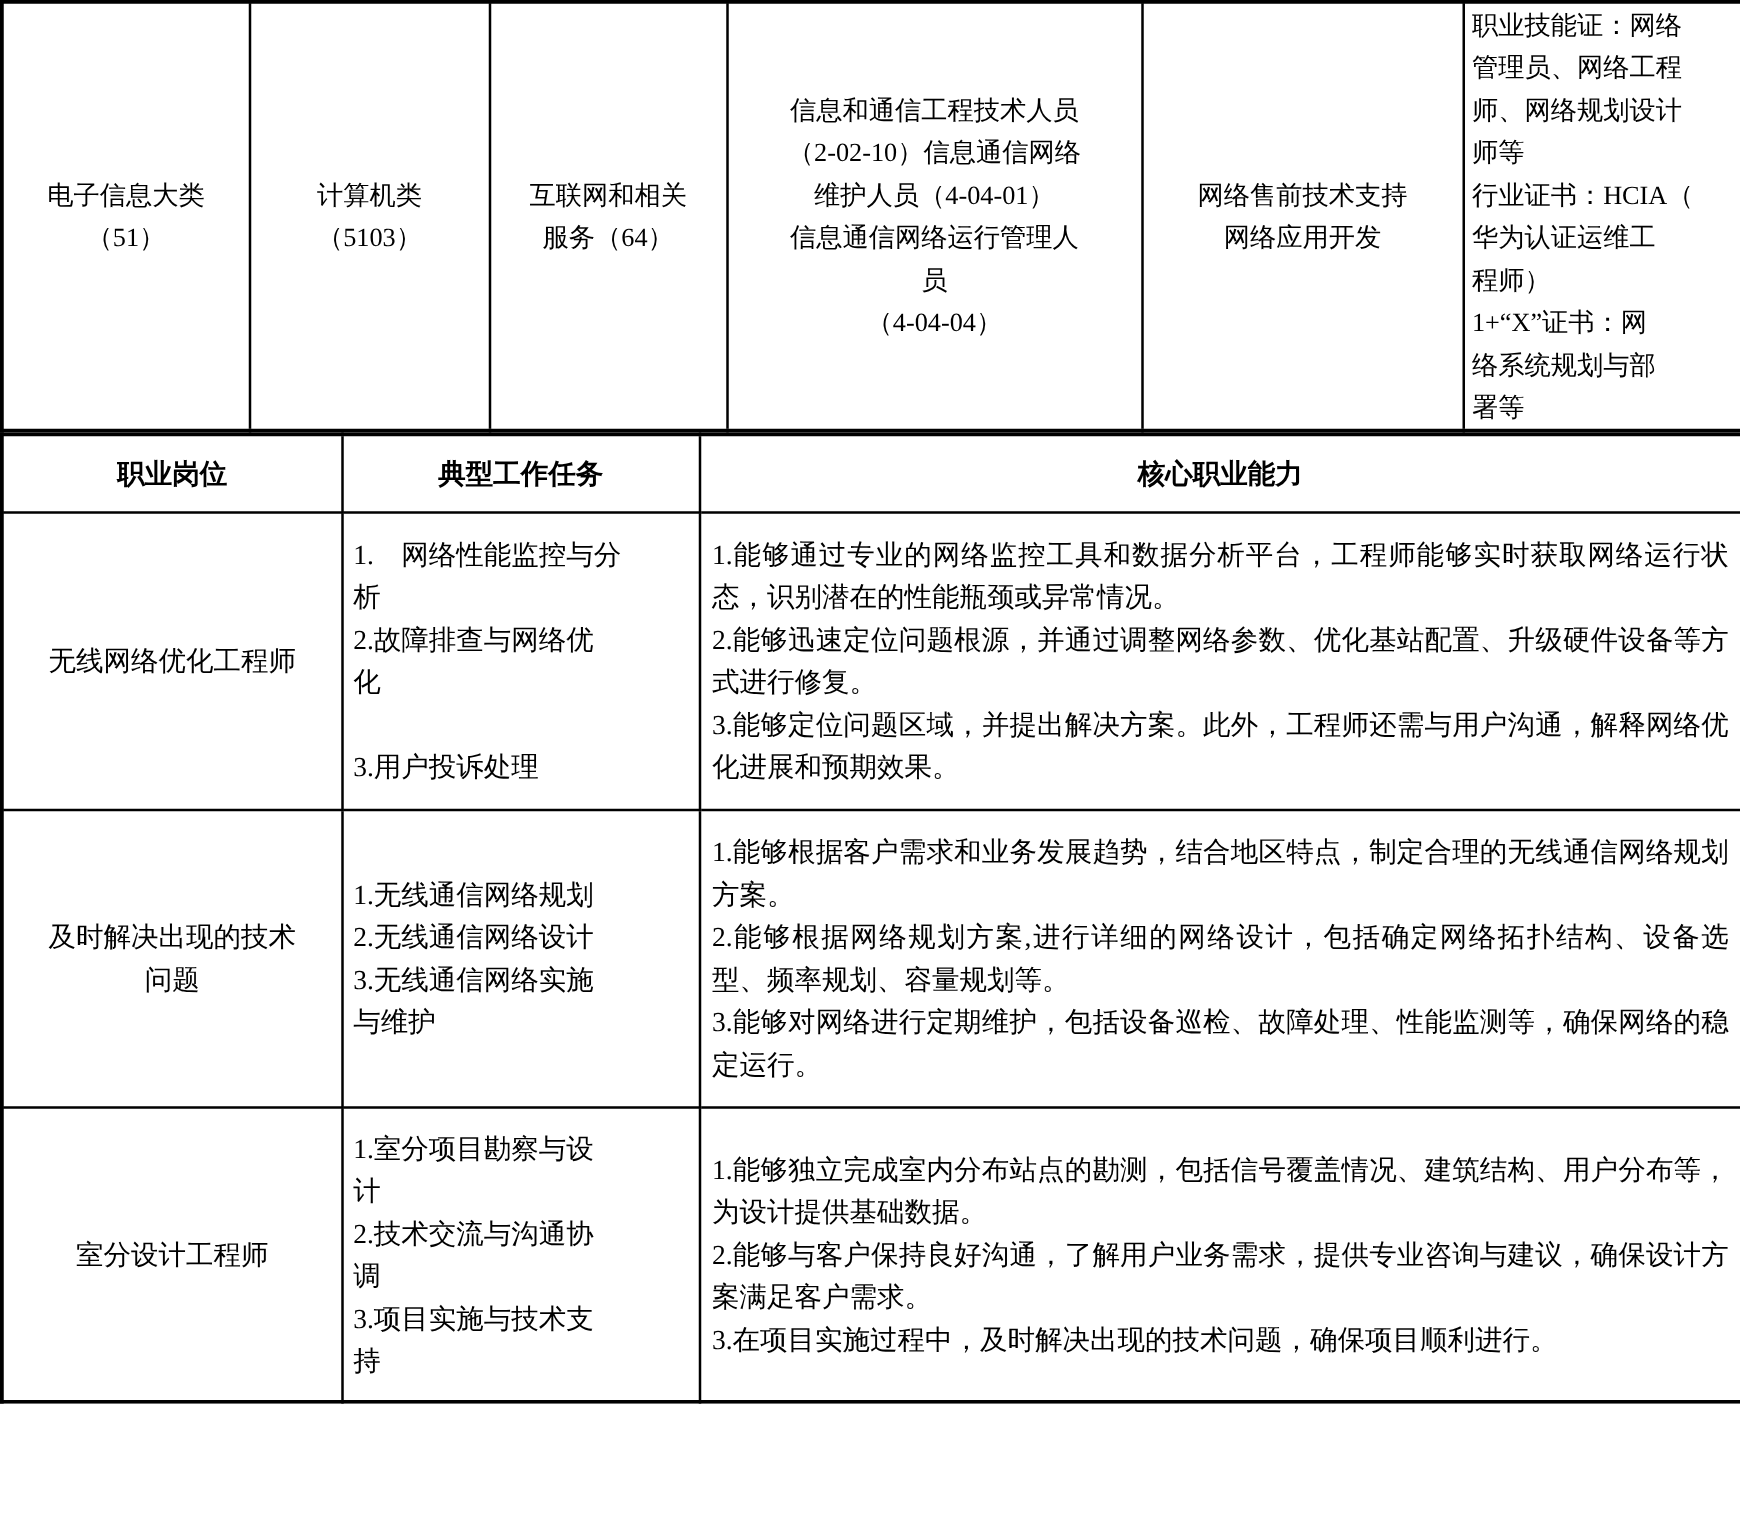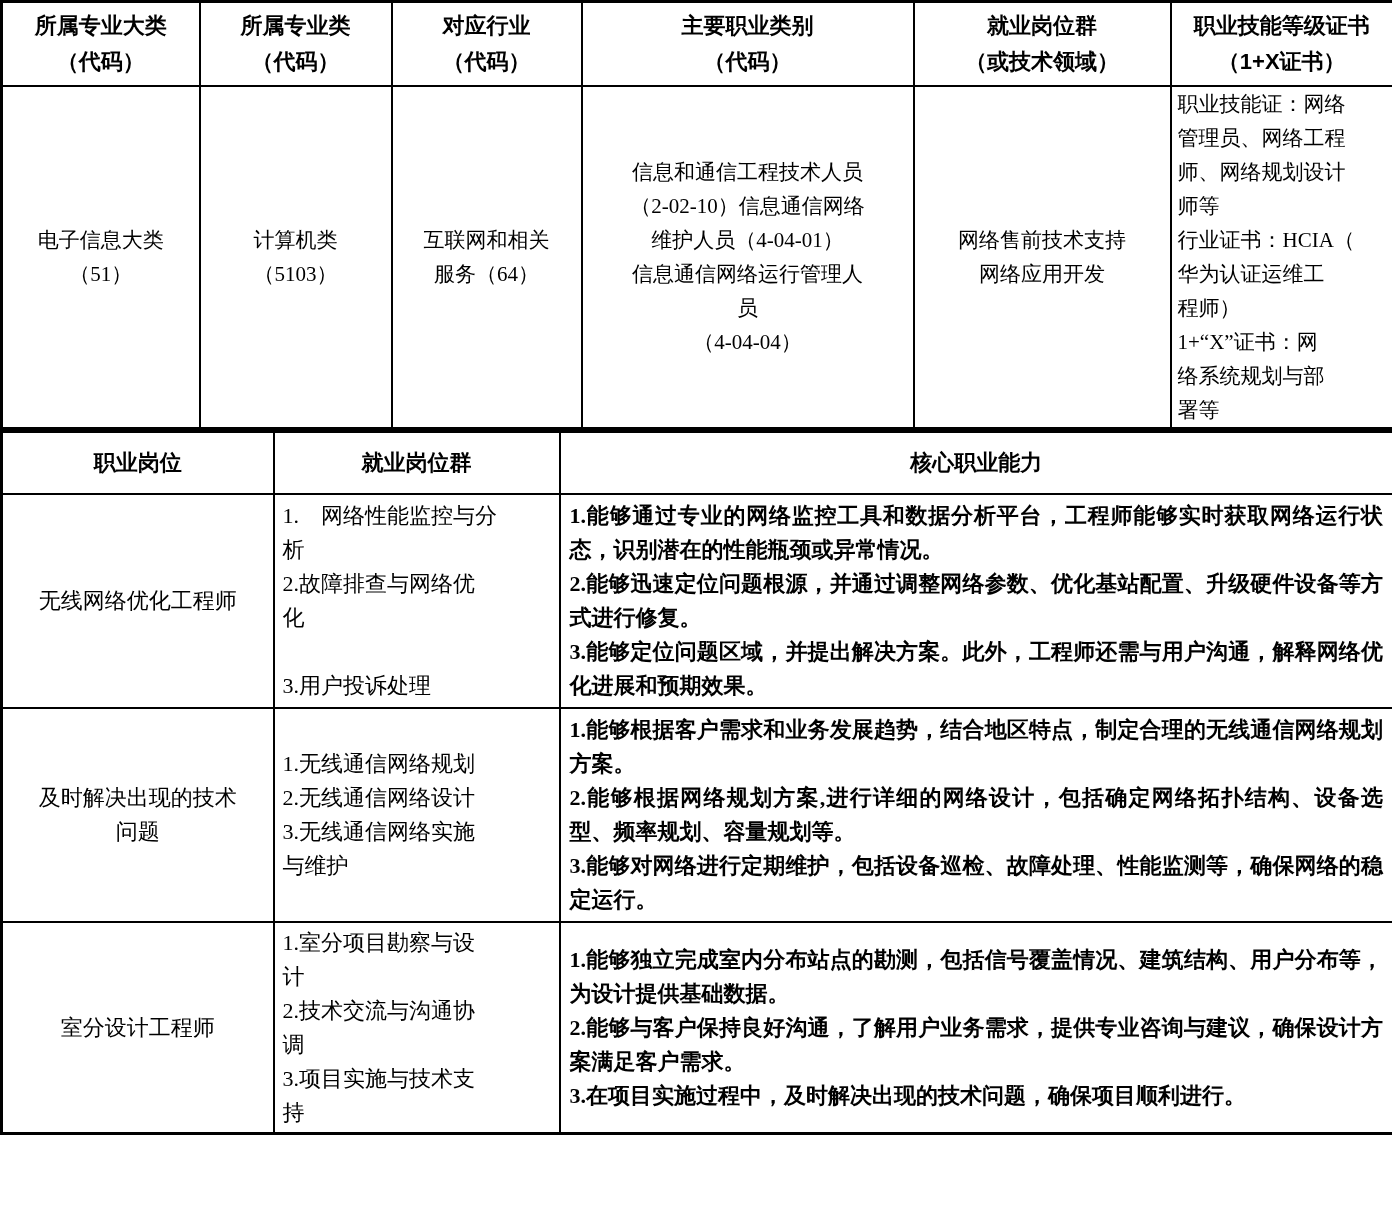--- a/index.html
+++ b/index.html
@@ -70,54 +70,39 @@
   .t2 td.tasks {
     font-size: 22px;
     line-height: 34px;
     text-align: left;
     padding: 0 8px;
   }
   .t2 td.abilities {
     font-size: 22px;
     line-height: 34px;
     text-align: justify;
-    padding: 4px 9px;
-    font-weight: bold;
+    padding: 16px 9px;
   }
 </style>
 </head>
 <body>
 
 <div class="page">
 
 
   <table class="t1">
     <colgroup>
       <col style="width:198px">
         <col style="width:192px">
         <col style="width:190px">
       <col style="width:332px">
         <col style="width:257px">
         <col style="width:223px">
     </colgroup>
     <tbody>
-        <tr class="hdr">
-      <th>所属专业大类
-（代码）</th>
-      <th>所属专业类
-（代码）</th>
-      <th>对应行业
-（代码）</th>
-      <th>主要职业类别
-（代码）</th>
-      <th>就业岗位群
-（或技术领域）</th>
-      <th>职业技能等级证书
-（1+X证书）</th>
-    </tr>
     <tr class="body">
       <td>电子信息大类
 （51）</td>
       <td>计算机类
 （5103）</td>
       <td>互联网和相关
 服务（64）</td>
       <td>信息和通信工程技术人员
 （2-02-10）信息通信网络
 维护人员（4-04-01）
@@ -143,21 +128,21 @@
 
   <table class="t2">
     <colgroup>
       <col style="width:272px">
         <col style="width:286px">
         <col style="width:834px">
     </colgroup>
     <tbody>
         <tr class="hdr">
       <th>职业岗位</th>
-      <th>就业岗位群</th>
+      <th>典型工作任务</th>
       <th>核心职业能力</th>
     </tr>
     <tr>
       <td class="post">无线网络优化工程师</td>
       <td class="tasks">1.　网络性能监控与分
 析
 2.故障排查与网络优
 化
 
 3.用户投诉处理</td>

